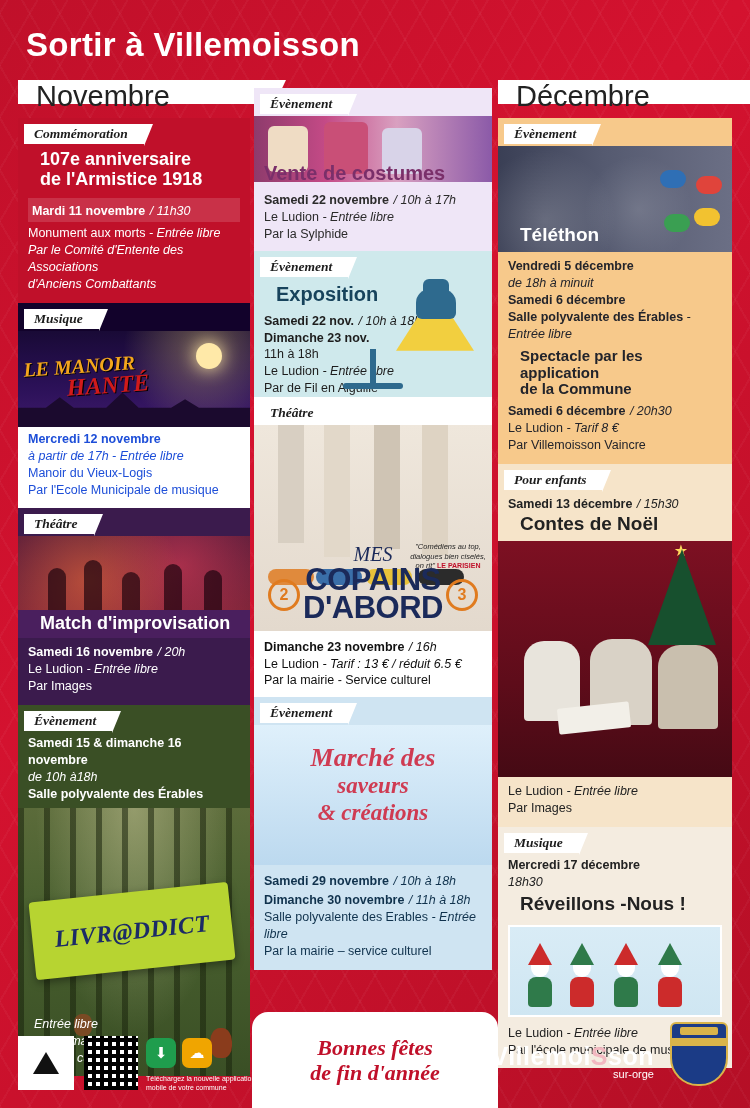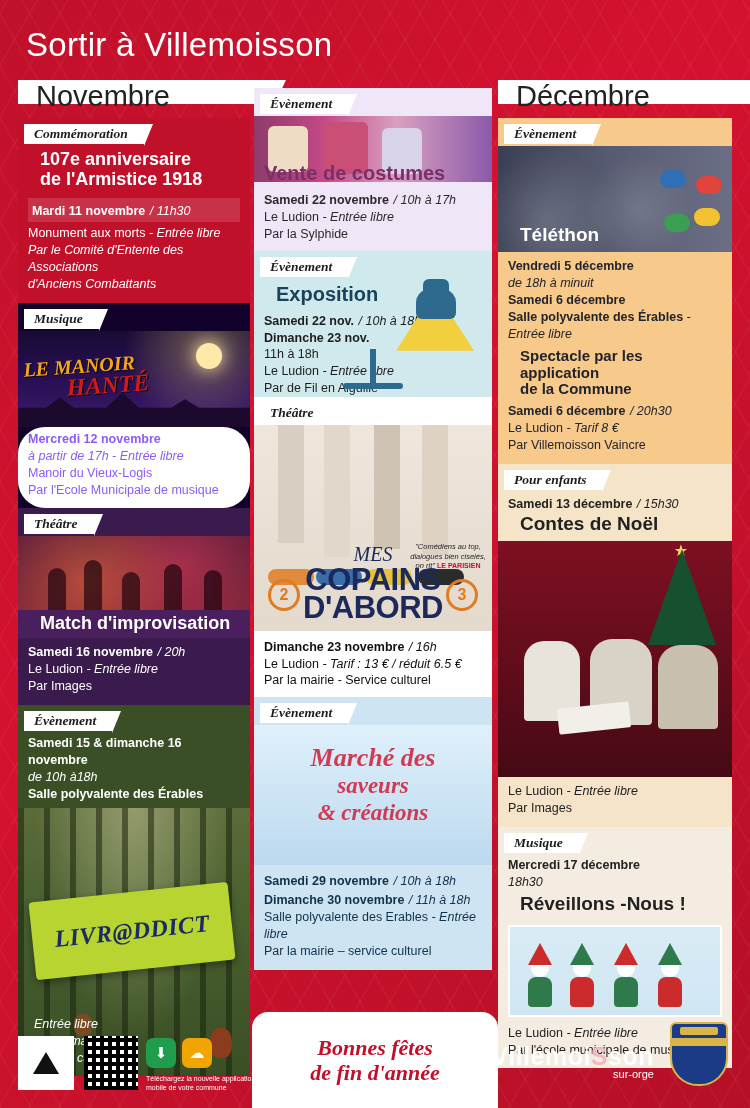--- a/index.html
+++ b/index.html
@@ -21,21 +21,21 @@
       repeating-linear-gradient(60deg, rgba(255,255,255,0.035) 0 2px, transparent 2px 26px),
       repeating-linear-gradient(-60deg, rgba(255,255,255,0.035) 0 2px, transparent 2px 26px);
     pointer-events: none;
   }
   
   .hdr {
     position: absolute; top: 0; left: 0; width: 750px; height: 78px;
   }
   .hdr-title {
     position: absolute; left: 26px; top: 26px;
-    color: #fff; font-size: 33px; font-weight: normal; letter-spacing: .3px;
+    color: #fff; font-size: 33px; font-weight: bold; letter-spacing: .3px;
   }
   
   .month-bar {
     position: absolute; height: 24px;
     background: #ffffff;
     display: flex; 
   }
   .month-bar .mlabel {
     font-size: 29px; color: #222; padding-left: 18px; font-weight: normal;
   }
@@ -307,21 +307,21 @@
     <div class="card c-musique-img">
       <div class="tag">Musique</div>
       <div class="img manoir">
         <div class="moon"></div>
         <div class="house"></div>
         <div class="mtext">
           <span style="margin-left:0;color:#f4a61c;font-size:20px;">LE MANOIR</span>
           <span>HANTÉ</span>
         </div>
       </div>
-      <div class="pad" style="background:#ffffff;color:#8b5cf6;border-radius:27px;">
+      <div class="pad" style="background:#ffffff;color:#1d4ed8;">
         <div class="ev-sub b">Mercredi 12 novembre</div>
         <div class="ev-sub i">à partir de 17h - Entrée libre</div>
         <div class="ev-sub">Manoir du Vieux-Logis</div>
         <div class="ev-sub">Par l'Ecole Municipale de musique</div>
       </div>
     </div>
 
     <div class="card c-theatre">
       <div class="tag">Théâtre</div>
       <div class="img impro">

